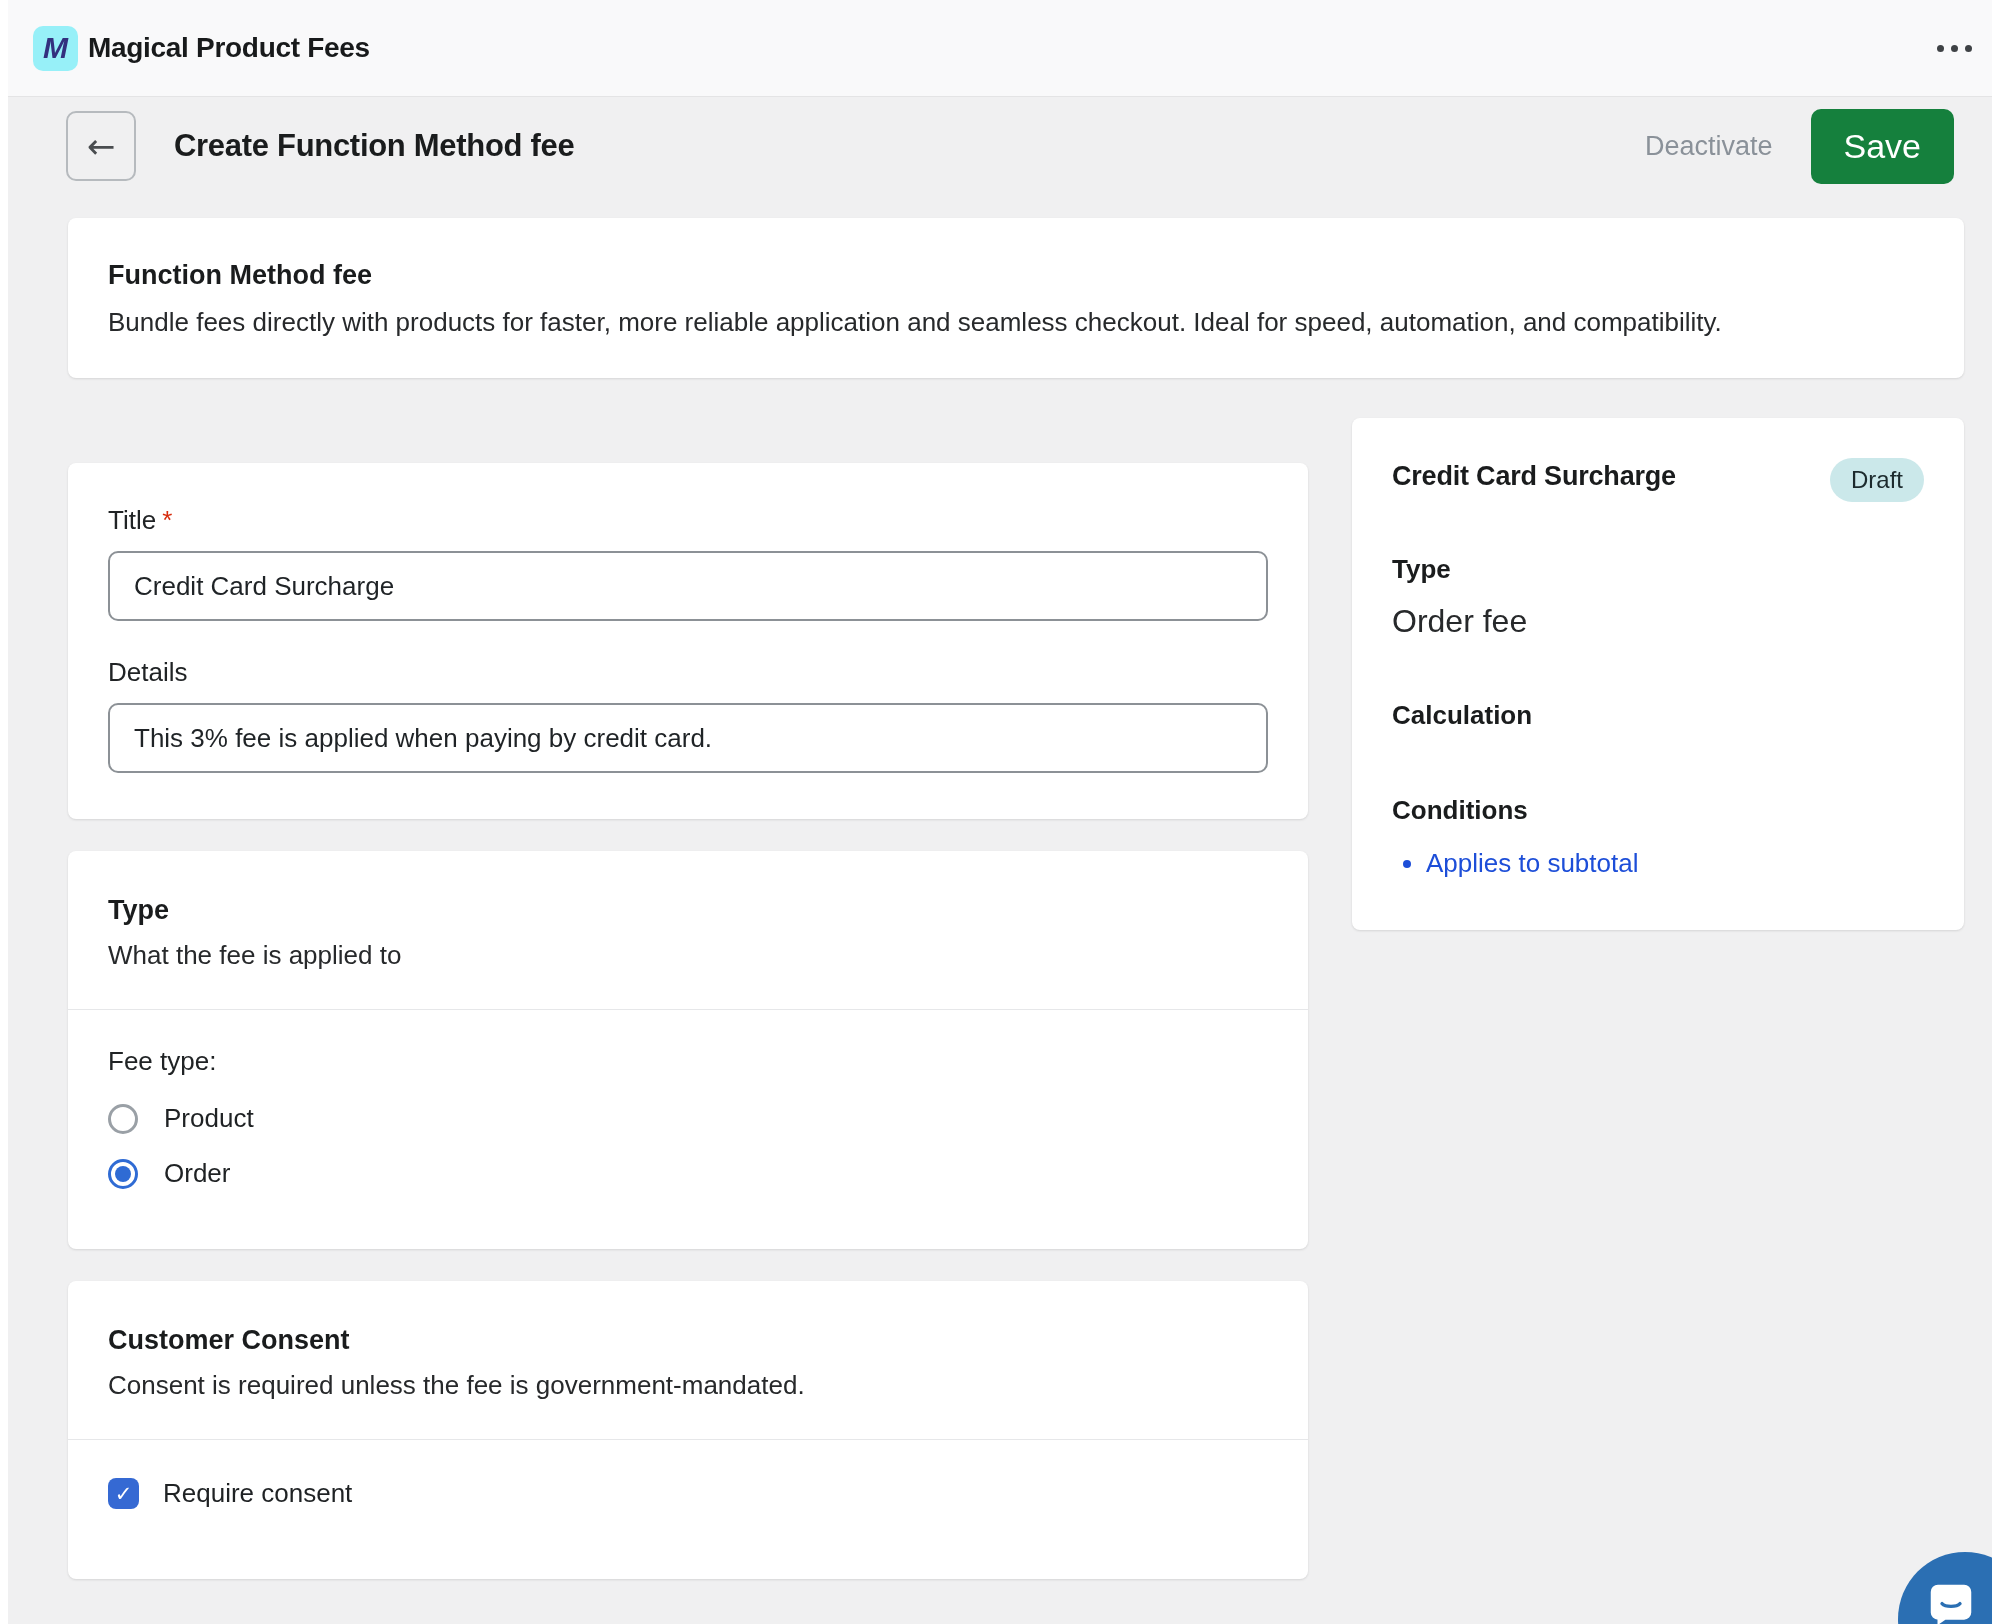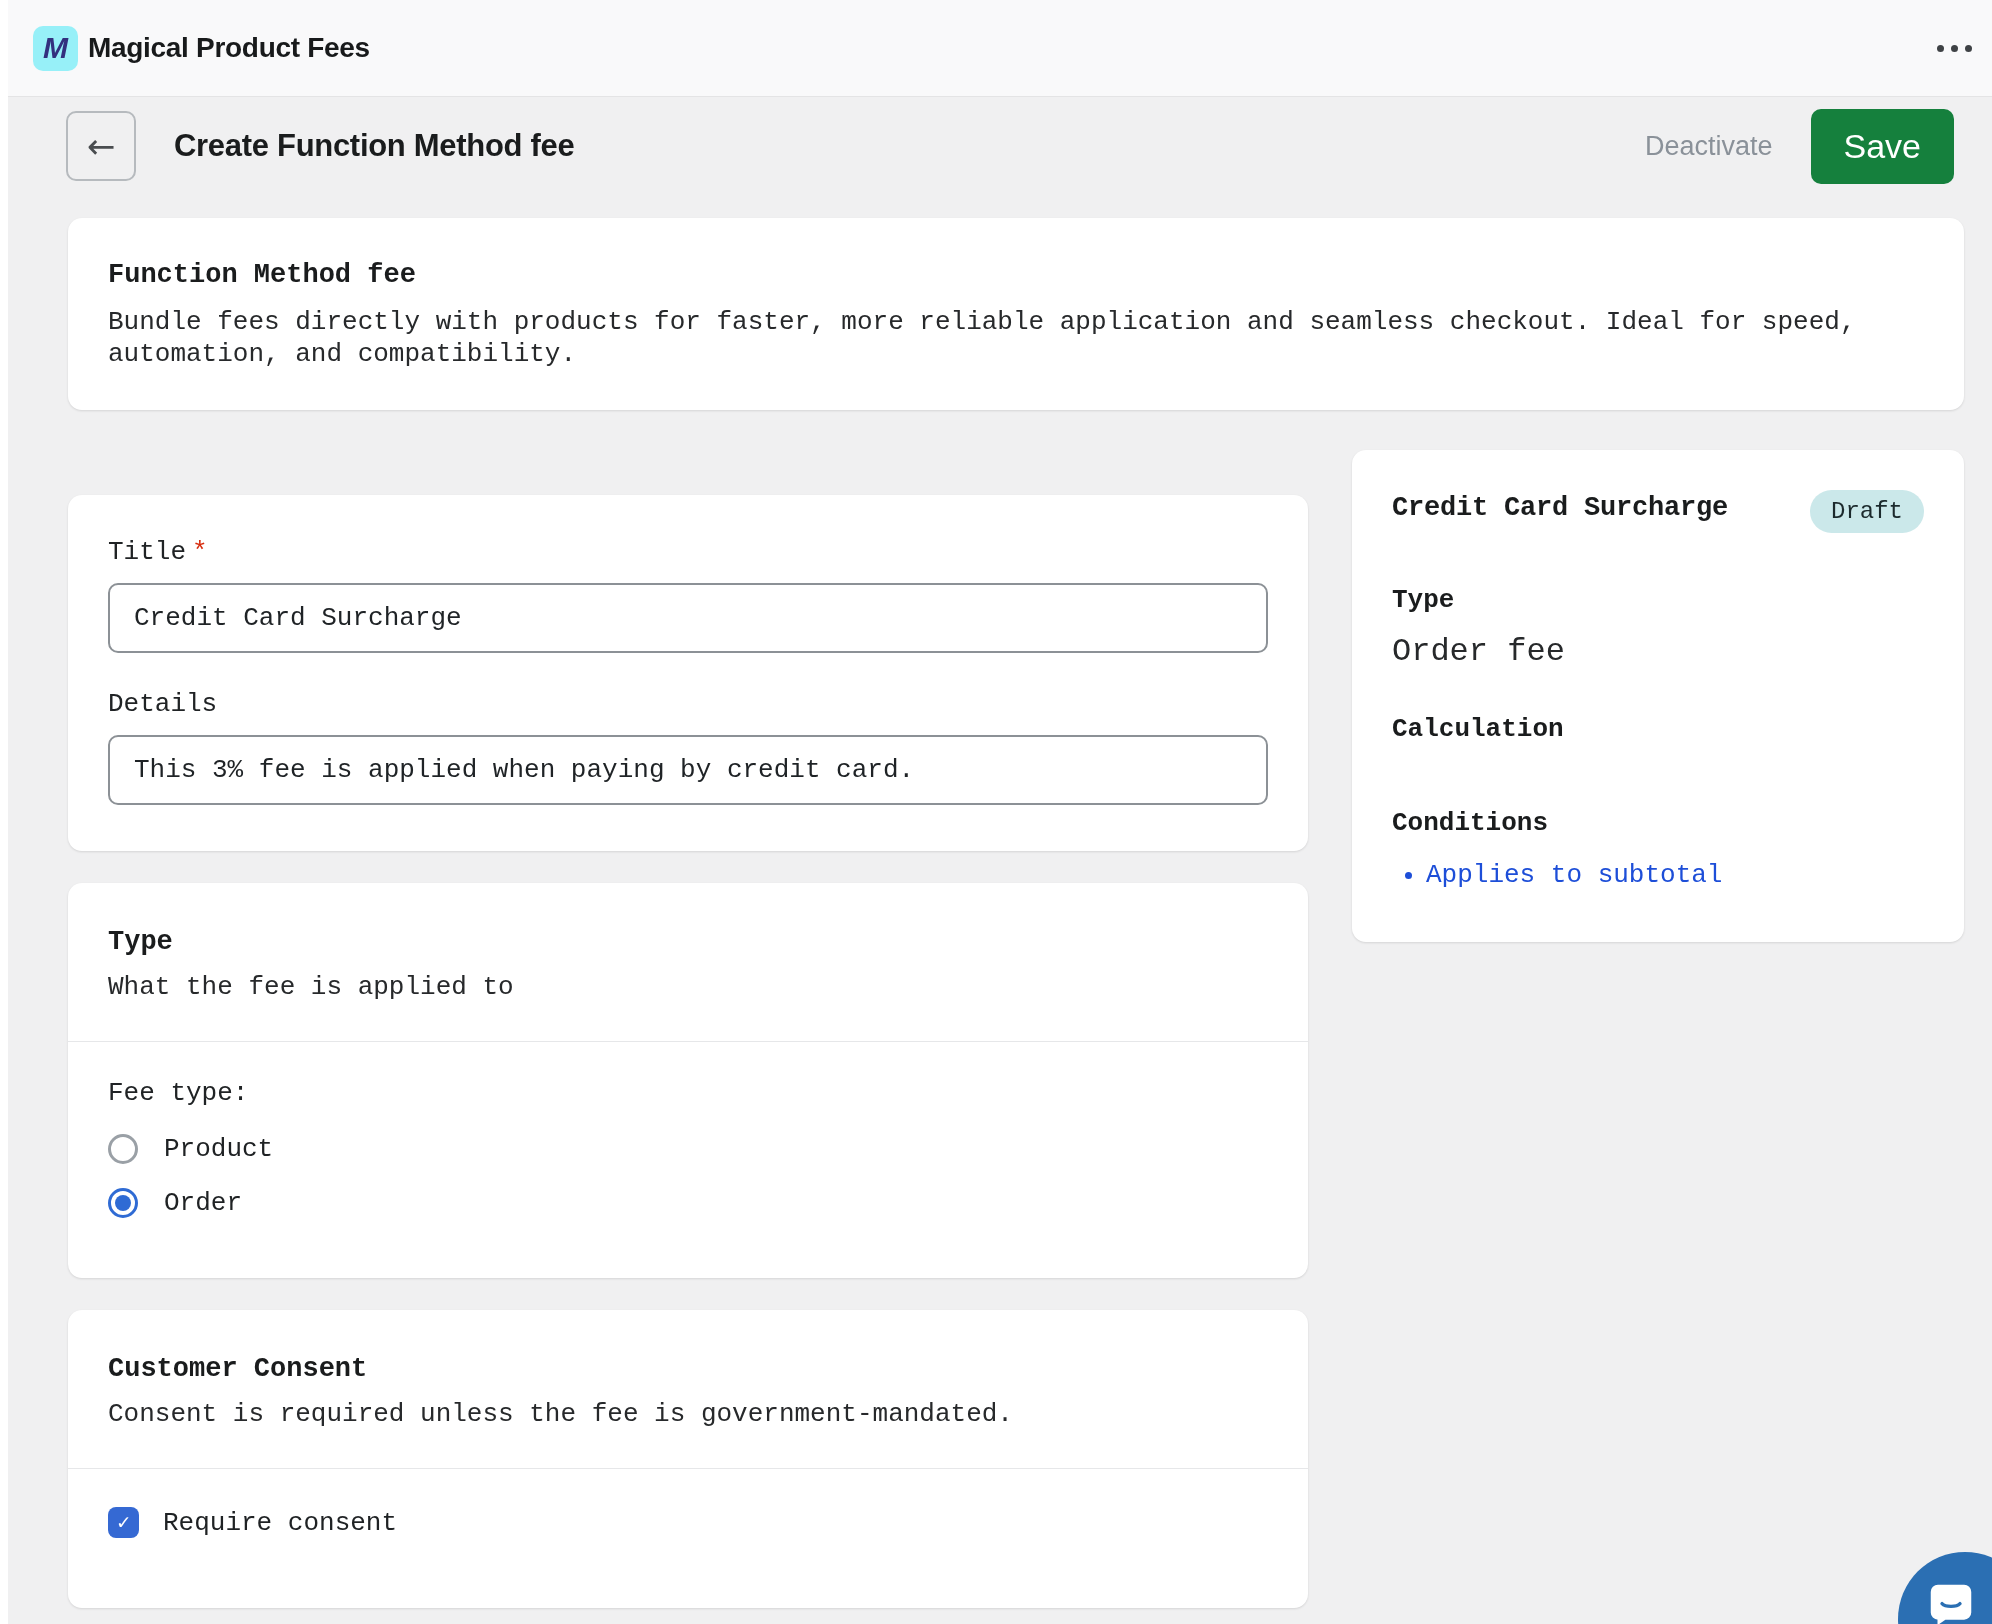--- a/index.html
+++ b/index.html
@@ -35,23 +35,22 @@
   .header-actions { margin-left:auto; display:flex; align-items:center; gap:38px; }
   .deactivate { font-size:27px; color:#8a9199; cursor:pointer; }
   .save-btn {
     background:#15803d; color:#ffffff; font-size:34px; border:none; border-radius:10px;
     padding:18px 33px; cursor:pointer; font-family:inherit;
   }
 
   
   .content { margin:37px 28px 0 68px; }
   .card {
-    background:#ffffff; border-radius:14px;
+    background:#ffffff; border-radius:8px;
     box-shadow:0 1px 3px rgba(0,0,0,0.07), 0 1px 2px rgba(0,0,0,0.05);
-    font-family:Liberation Mono, monospace;
   }
   .intro-card { padding:40px 40px; }
   .card-heading { font-size:27px; font-weight:bold; color:#1a1c1d; line-height:34px; }
   .intro-card p { font-size:26px; line-height:32px; margin-top:14px; color:#27292b; }
 
   .grid { display:grid; grid-template-columns:1240px 612px; gap:44px; margin-top:40px; align-items:start; }
   .col-left { display:flex; flex-direction:column; gap:32px; }
 
   
   .form-card { padding:42px 40px 46px;margin-top:45px; }
@@ -92,21 +91,21 @@
   .summary-card { padding:40px 40px 50px; }
   .summary-top { display:flex; align-items:flex-start; justify-content:space-between; gap:16px; }
   .summary-title { font-size:27px; font-weight:bold; letter-spacing:-0.2px; color:#1a1c1d; line-height:36px; }
   .badge {
     background:#cbe8ea; color:#1c2a2d; font-size:24px; border-radius:999px;
     padding:8px 21px; white-space:nowrap; flex:0 0 auto;
   }
   .summary-heading { font-size:26px; font-weight:bold; color:#1a1c1d; }
   .mt-type { margin-top:52px; }
   .summary-value { font-size:32px; color:#27292b; margin-top:18px; }
-  .mt-calc { margin-top:44px; }
+  .mt-calc { margin-top:60px; }
   .mt-cond { margin-top:64px; }
   .summary-list { margin:20px 0 0 8px; padding-left:26px; }
   .summary-list li { font-size:26px; color:#1d4ed8; line-height:34px; }
 
   
   .chat-bubble {
     position:absolute; right:-40px; bottom:-62px; width:134px; height:134px;
     border-radius:50%; background:#2b6fb3; cursor:pointer; z-index:60;
   }
   .chat-bubble svg { position:absolute; left:26px; top:26px; }

